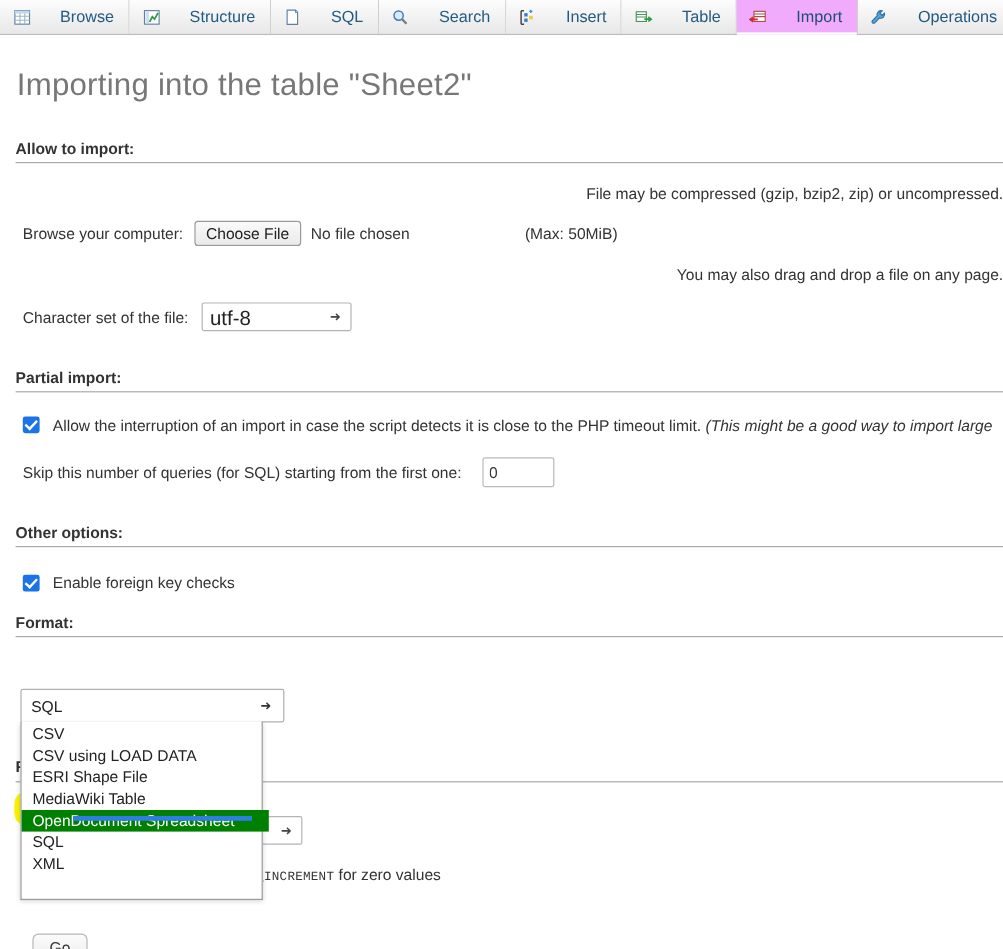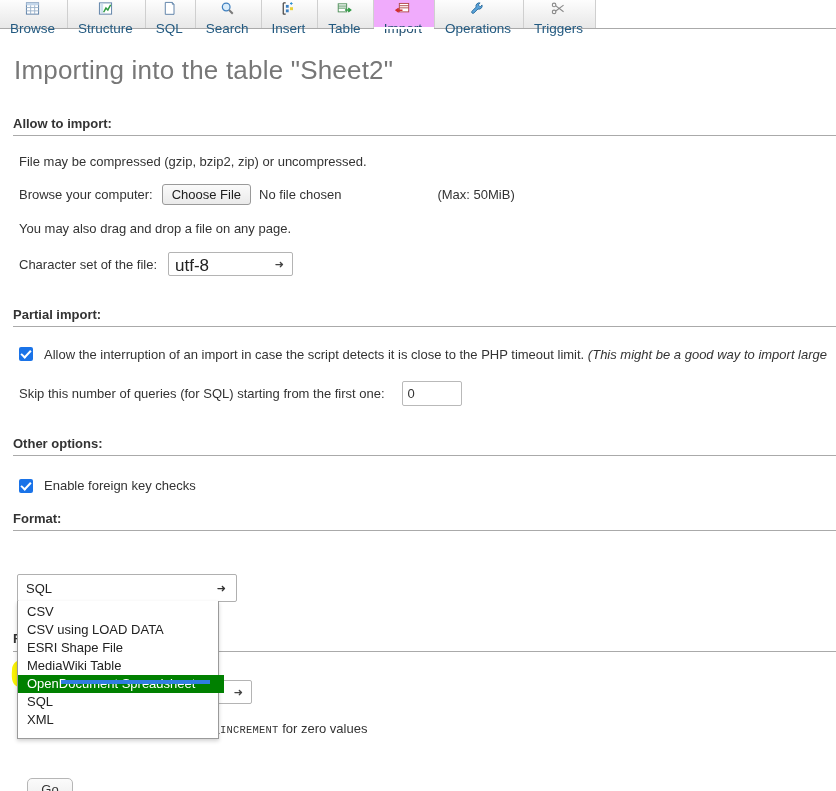--- a/index.html
+++ b/index.html
@@ -22,30 +22,29 @@
     display: flex;
     align-items: stretch;
     height: 28px;
     border-bottom: 1px solid #aaaaaa;
     background: #ffffff;
     position: relative;
   }
   .tab {
     display: flex;
     align-items: center;
-    gap: 6px;
+    gap: 24px;
     padding: 0 12px 0 10px;
     font-size: 13.5px;
     color: #235a81;
     background: linear-gradient(to bottom, #fdfdfd 0%, #f0f0f0 60%, #e8e8e8 100%);
     border-right: 1px solid #cfcfcf;
     cursor: pointer;
     white-space: nowrap;
     position: relative;
-    flex-direction: column;
   }
   .tab:first-child { border-left: none; }
   .tab.active {
     background: #f0abfc;
     color: #1f4e70;
     font-weight: normal;
     border-right: 1px solid #cfcfcf;
     justify-content: space-between;
   }
   .tab.active::after {
@@ -86,20 +85,21 @@
     background: #aaaaaa;
     margin: 0 0 0 13px;
     width: 823px;
   }
 
   .body-text {
     margin-left: 19px;
     font-size: 13px;
     color: #333333;
     line-height: 19px;
+    text-align: right;
   }
   .body-text b { font-weight: bold; }
 
   .row {
     display: flex;
     align-items: center;
     margin-left: 19px;
   }
 
   
@@ -214,21 +214,21 @@
     color: #333333;
   }
   .dd-list {
     position: absolute;
     left: 17px; top: 601px;
     width: 200px;
     border: 1px solid #9a9a9a;
     border-top: none;
     background: #ffffff;
     z-index: 22;
-    padding: 2px 0 9px 0;
+    padding: 2px 0 20px 0;
     box-shadow: 0 2px 4px rgba(0,0,0,0.18);
   }
   .dd-item {
     font-size: 13px;
     color: #222222;
     line-height: 16px;
     padding: 1px 0 1px 9px;
     white-space: nowrap;
     cursor: pointer;
   }

